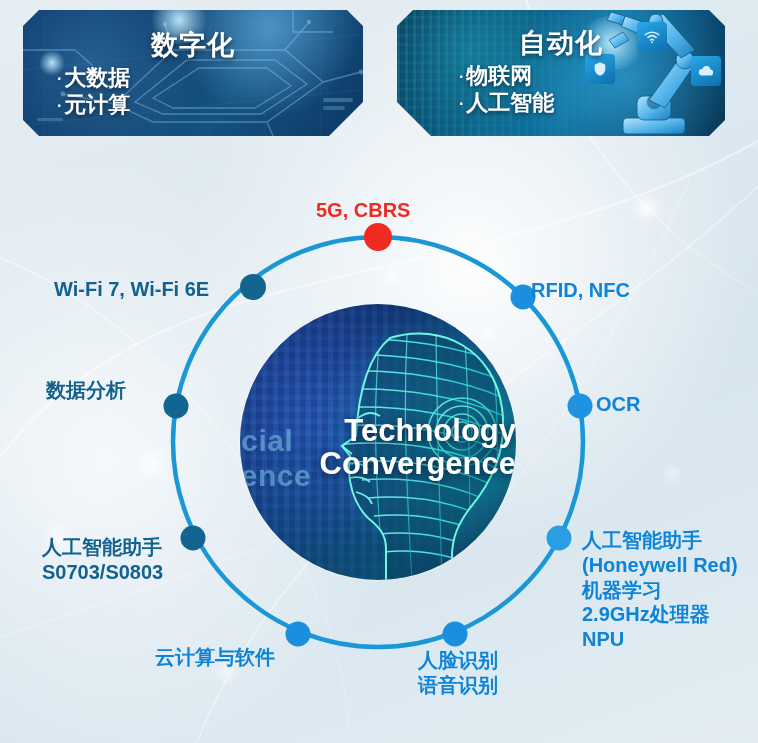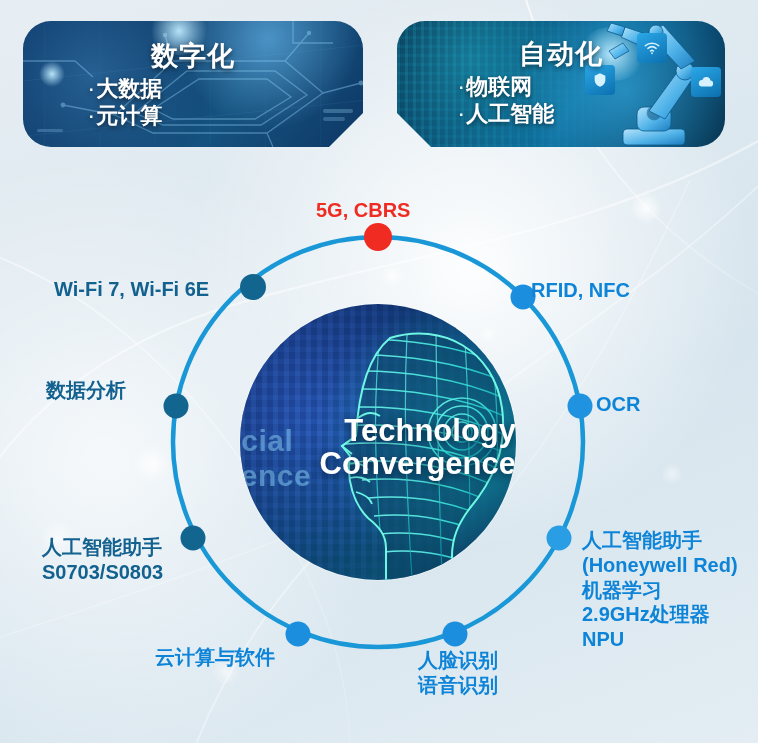--- a/index.html
+++ b/index.html
@@ -15,22 +15,22 @@
     background:
       radial-gradient(circle at 62% 36%, rgba(255,255,255,.95) 0%, rgba(255,255,255,0) 42%),
       radial-gradient(circle at 14% 62%, rgba(255,255,255,.75) 0%, rgba(255,255,255,0) 38%),
       linear-gradient(160deg,#e7eef3 0%,#dee9f0 30%,#d7e5ee 60%,#e3edf3 100%);
   }
   
   .deco{position:absolute;inset:0;pointer-events:none;}
   
   .cards{position:absolute;left:0;top:0;width:758px;height:152px;}
   .card{
-    position:absolute;top:21px;height:126px;overflow:hidden;
-    border-radius:28px;
+    position:absolute;top:10px;height:126px;overflow:hidden;
+    border-radius:8px;
   }
   .card .bg{position:absolute;inset:0;}
   .card-left{left:23px;width:340px;
     clip-path:polygon(0 16px,16px 0,calc(100% - 16px) 0,100% 16px,100% calc(100% - 34px),calc(100% - 34px) 100%,16px 100%,0 calc(100% - 16px));
   }
   .card-right{left:397px;width:328px;
     clip-path:polygon(0 16px,16px 0,calc(100% - 16px) 0,100% 16px,100% calc(100% - 16px),calc(100% - 16px) 100%,34px 100%,0 calc(100% - 34px));
   }
   .card-left .bg{
     background:
@@ -62,21 +62,21 @@
     -webkit-mask-image:linear-gradient(100deg, rgba(0,0,0,.95) 0%, rgba(0,0,0,.5) 38%, rgba(0,0,0,.05) 66%);
             mask-image:linear-gradient(100deg, rgba(0,0,0,.95) 0%, rgba(0,0,0,.5) 38%, rgba(0,0,0,.05) 66%);
   }
   .glow-dot{position:absolute;border-radius:50%;background:radial-gradient(circle,rgba(190,235,255,.95) 0%,rgba(120,200,255,0) 70%);}
   .card-text{position:absolute;z-index:5;color:#fff;text-shadow:0 2px 5px rgba(0,0,0,.55);}
   .card-title{font-size:27px;font-weight:bold;letter-spacing:1px;line-height:1;}
   .card-bullets{margin-top:6px;}
   .card-bullet{font-size:22px;font-weight:bold;line-height:1.22;white-space:nowrap;}
   .card-bullet .b-dot{font-size:16px;vertical-align:middle;margin-right:2px;}
   .card-left .card-text{left:0;right:0;top:22px;text-align:center;}
-  .card-left .card-bullets{padding-left:66px;text-align:left;}
+  .card-left .card-bullets{padding-left:34px;text-align:left;}
   .card-right .card-text{left:0;right:0;top:20px;text-align:center;}
   .card-right .card-bullets{padding-left:62px;padding-right:78px;text-align:left;}
   
   .robot{position:absolute;right:4px;bottom:0;width:132px;height:126px;z-index:3;opacity:.95;}
   .iconchip{position:absolute;width:30px;height:30px;background:linear-gradient(150deg,#2aa8e8,#0c6fae);
             border-radius:4px;z-index:4;display:flex;align-items:center;justify-content:center;color:#bfeaff;}
   
   .ring-wrap{position:absolute;left:0;top:0;width:758px;height:743px;}
   .hub{
     position:absolute;left:240px;top:304px;width:276px;height:276px;border-radius:50%;

